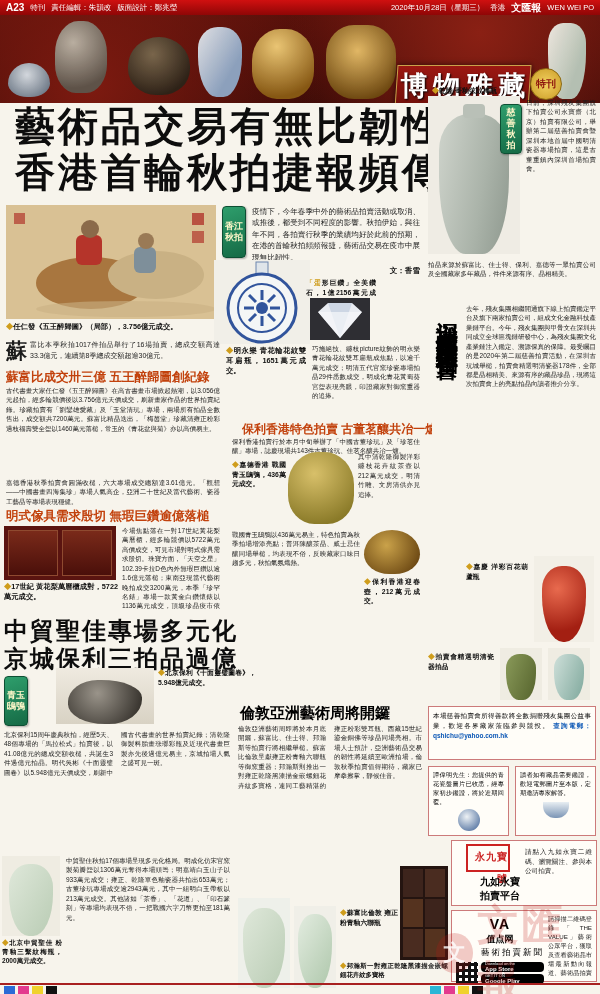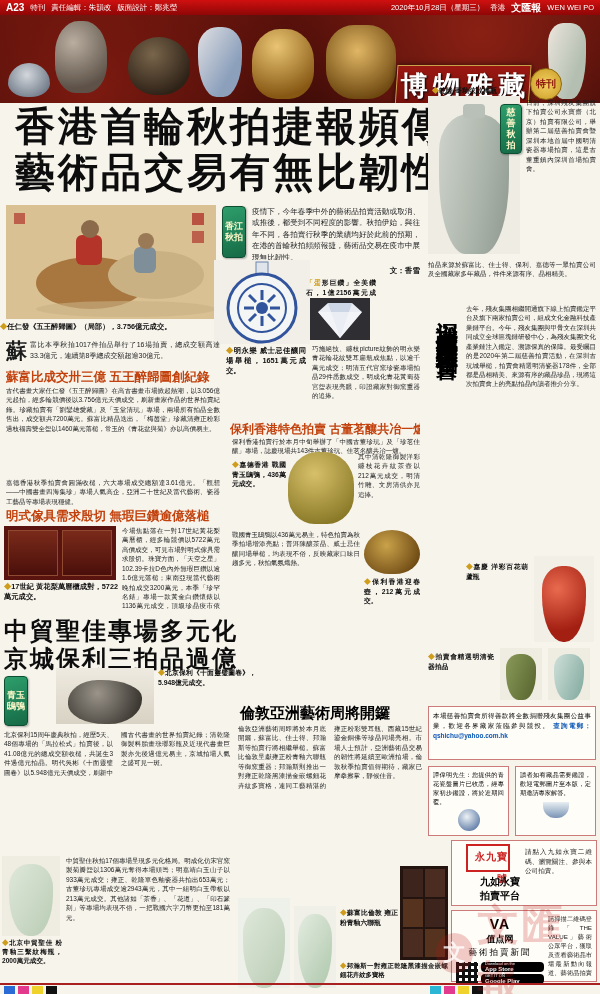--- a/index.html
+++ b/index.html
@@ -100,40 +100,40 @@
     <div class="masthead">
       <b>博</b>
       <b>物</b>
       <b>雅</b>
       <b>藏</b>
     </div>
     <div class="seal">特刊</div>
   </div>
 
   <div class="abs headline">
+    <span class="h2line">藝術品交易有無比韌性</span>
     <span class="h2line">香港首輪秋拍捷報頻傳</span>
-    <span class="h2line">藝術品交易有無比韌性</span>
   </div>
 
   <div class="abs img" style="left:6px;top:205px;width:210px;height:114px;">
     <svg width="210" height="114" xmlns="http://www.w3.org/2000/svg">
       <rect width="210" height="114" fill="#d9c194"></rect>
       <ellipse cx="85" cy="78" rx="55" ry="26" fill="#a8763f"></ellipse>
       <ellipse cx="150" cy="70" rx="48" ry="24" fill="#c9b184"></ellipse>
       <rect x="70" y="30" width="26" height="30" rx="6" fill="#b5342a"></rect>
       <circle cx="84" cy="24" r="9" fill="#8a6a4a"></circle>
       <rect x="128" y="42" width="22" height="26" rx="6" fill="#7e8f9a"></rect>
       <circle cx="140" cy="36" r="8" fill="#9a7a56"></circle>
       <rect x="186" y="8" width="12" height="12" fill="#b0362c" opacity=".8"></rect>
       <rect x="186" y="26" width="12" height="12" fill="#b0362c" opacity=".7"></rect>
       <rect x="8" y="8" width="11" height="11" fill="#b0362c" opacity=".7"></rect>
       <ellipse cx="120" cy="104" rx="90" ry="8" fill="#c9b184" opacity=".6"></ellipse>
     </svg>
   </div>
-  <div class="abs cap" style="left:0;top:322px;width:212px;height:14px;">◆任仁發《五王醉歸圖》（局部），3.756億元成交。</div>
+  <div class="abs cap" style="left:6px;top:322px;width:212px;height:14px;">◆任仁發《五王醉歸圖》（局部），3.756億元成交。</div>
 
   <div class="abs badge" style="left:222px;top:206px;width:24px;height:52px;">香江秋拍</div>
   <div class="abs txt" style="left:252px;top:206px;width:168px;height:96px;font-size:7.6px;">
     <span>疫情下，今年春季中外的藝術品拍賣活動或取消、或推後，都受到不同程度的影響。秋拍伊始，與往年不同，各拍賣行秋季的業績均好於此前的預期，在港的首輪秋拍頻頻報捷，藝術品交易在疫市中展現無比韌性。</span>
     <span class="byline">文：香雪</span>
   </div>
 
   <div class="abs img" style="left:214px;top:260px;width:96px;height:84px;">
     <svg width="96" height="84" xmlns="http://www.w3.org/2000/svg">
       <rect width="96" height="84" fill="#f1efe8"></rect>
@@ -146,21 +146,21 @@
           <line x1="48" y1="56" x2="48" y2="66"></line>
         <line x1="30" y1="48" x2="40" y2="48"></line>
           <line x1="56" y1="48" x2="66" y2="48"></line>
         <line x1="35" y1="35" x2="42" y2="42"></line>
           <line x1="54" y1="54" x2="61" y2="61"></line>
         <line x1="61" y1="35" x2="54" y2="42"></line>
           <line x1="42" y1="54" x2="35" y2="61"></line>
       </g>
     </svg>
   </div>
-  <div class="abs cap" style="left:226px;top:346px;width:80px;height:42px;">◆明永樂 威士忌佳釀同場舉槌，1651萬元成交。</div>
+  <div class="abs cap" style="left:226px;top:346px;width:80px;height:42px;">◆明永樂 青花輪花紋雙耳扁瓶，1651萬元成交。</div>
 
   <div class="abs cap" style="left:306px;top:278px;width:70px;height:20px;font-size:6.8px;">「蛋形巨鑽」全美鑽石，1億2156萬元成交。</div>
   <div class="abs img" style="left:310px;top:298px;width:60px;height:42px;">
     <svg width="60" height="42" xmlns="http://www.w3.org/2000/svg">
       <rect width="60" height="42" fill="#2e2e33"></rect>
       <polygon points="30,40 8,14 18,5 42,5 52,14" fill="#e9ecf2"></polygon>
       <polygon points="30,40 18,5 42,5" fill="#cdd6e4"></polygon>
       <polygon points="30,40 8,14 52,14" fill="#f6f8fb" opacity=".7"></polygon>
     </svg>
   </div>
@@ -174,21 +174,21 @@
   <div class="abs txt s" style="left:6px;top:386px;width:214px;height:72px;">古代書畫大家任仁發《五王醉歸圖》在高古書畫市場掀起熱潮，以3.056億元起拍，經多輪競價後以3.756億元天價成交，刷新畫家作品的世界拍賣紀錄。珍藏拍賣有「劉鑾雄愛藏」及「玉堂清玩」專場，兩場所有拍品全數售出，成交額共7200萬元。蘇富比精品迭出，「梅茵堂」珍藏清雍正粉彩過枝福壽雙全盌以1460萬元落槌，常玉的《青花盆與菊》亦以高價易主。</div>
   <div class="abs txt s" style="left:6px;top:478px;width:214px;height:28px;">嘉德香港秋季拍賣會圓滿收槌，六大專場成交總額達3.61億元。「觀想——中國書畫四海集珍」專場人氣高企，亞洲二十世紀及當代藝術、瓷器工藝品等專場表現穩健。</div>
   <div class="abs sub" style="left:6px;top:508px;width:220px;height:15px;">明式傢具需求殷切 無瑕巨鑽逾億落槌</div>
   <div class="abs img" style="left:4px;top:526px;width:112px;height:54px;background:#5a1410;display:flex;gap:4px;padding:4px;box-sizing:border-box;">
     <div style="flex:1;background:linear-gradient(#7a2a1a,#4a0f0a);border:1px solid #8f4a30;"></div>
     <div style="flex:1;background:linear-gradient(#7a2a1a,#4a0f0a);border:1px solid #8f4a30;"></div>
   </div>
   <div class="abs txt s" style="left:122px;top:526px;width:98px;height:84px;">今場焦點落在一對17世紀黃花梨萬曆櫃，經多輪競價以5722萬元高價成交，可見市場對明式傢具需求殷切。珠寶方面，「天空之星」102.39卡拉D色內外無瑕巨鑽以逾1.6億元落槌；東南亞現當代藝術晚拍成交3200萬元，本季「珍罕名錶」專場一款黃金白鑽懷錶以1136萬元成交，頂級珍品疫市依然搶手。</div>
   <div class="abs cap" style="left:4px;top:582px;width:114px;height:28px;">◆17世紀 黃花梨萬曆櫃成對，5722萬元成交。</div>
 
-  <div class="abs sub" style="left:230px;top:421px;width:190px;height:14px;font-size:12px;text-align:center;">保利香港特色拍賣 古董茗釀共冶一爐</div>
+  <div class="abs sub" style="left:242px;top:421px;width:190px;height:14px;font-size:12px;text-align:center;">保利香港特色拍賣 古董茗釀共冶一爐</div>
   <div class="abs txt s" style="left:232px;top:437px;width:188px;height:20px;">保利香港拍賣行於本月中旬舉辦了「中國古董珍玩」及「珍茗佳釀」專場，誌慶現場共143件古董珍玩、佳茗名釀共冶一爐。</div>
   <div class="abs cap" style="left:232px;top:460px;width:54px;height:48px;font-size:6.8px;">◆嘉德香港 戰國 青玉鴟鴞，436萬元成交。</div>
   <div class="abs img" style="left:288px;top:452px;width:66px;height:72px;background:radial-gradient(circle at 40% 30%,#d8c06a,#8a7a28 80%);border-radius:45% 45% 40% 40%;"></div>
   <div class="abs txt s" style="left:358px;top:452px;width:62px;height:74px;">其中清乾隆御製洋彩纏枝花卉紋茶壺以212萬元成交，明清竹雕、文房清供亦見追捧。</div>
   <div class="abs txt s" style="left:232px;top:530px;width:128px;height:82px;">戰國青玉鴟鴞以436萬元易主，特色拍賣為秋季拍場增添亮點；普洱陳釀茶品、威士忌佳釀同場舉槌，均表現不俗，反映藏家口味日趨多元，秋拍氣氛熾熱。</div>
   <div class="abs img" style="left:364px;top:530px;width:56px;height:44px;background:radial-gradient(circle at 40% 35%,#caa24a,#6e4a14 80%);border-radius:50% 50% 45% 45%/55% 55% 45% 45%;"></div>
   <div class="abs cap" style="left:364px;top:577px;width:56px;height:34px;font-size:6.8px;">◆保利香港迎春壺，212萬元成交。</div>
 
   <div class="abs bHead" style="left:4px;top:617px;width:256px;height:54px;">
     <span style="display:block;">中貿聖佳專場多元化</span>
@@ -267,21 +267,21 @@
       </div>
     </div>
     <div class="txt s" style="flex:1;height:52px;font-size:6.6px;">請點入九如永寶二維碼、瀏覽關注、參與本公司拍賣。</div>
   </div>
 
   <div class="abs box" style="left:451px;top:910px;width:146px;height:72px;display:flex;gap:4px;">
     <div style="width:88px;">
       <div style="text-align:center;">
         <span style="font-weight:900;font-size:14px;letter-spacing:1px;">VA</span>
         <span style="font-family:'Liberation Serif',serif;font-weight:900;font-size:9px;display:block;">值点网</span>
-        <span style="font-size:8.5px;letter-spacing:2px;display:block;margin-top:1px;">藝術拍賣新聞</span>
+        <span style="font-size:8.5px;letter-spacing:2px;display:block;margin-top:1px;text-align:right;">藝術拍賣新聞</span>
       </div>
       <div style="display:flex;gap:3px;margin-top:3px;">
         <div class="qr" style="width:22px;height:22px;"></div>
         <div style="display:flex;flex-direction:column;gap:2px;flex:1;">
           <div class="store" style="height:10px;">
             <span style="font-size:4px;">Download on the</span>
             <b style="font-size:6px;">App Store</b>
           </div>
           <div class="store" style="height:10px;">
             <span style="font-size:4px;">GET IT ON</span>

